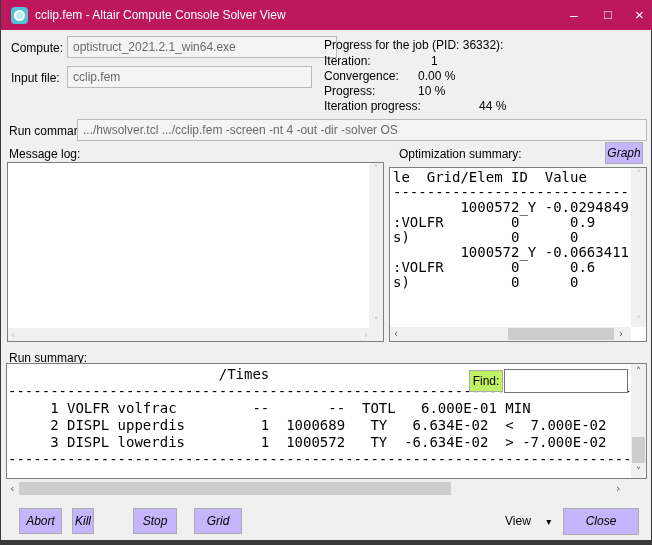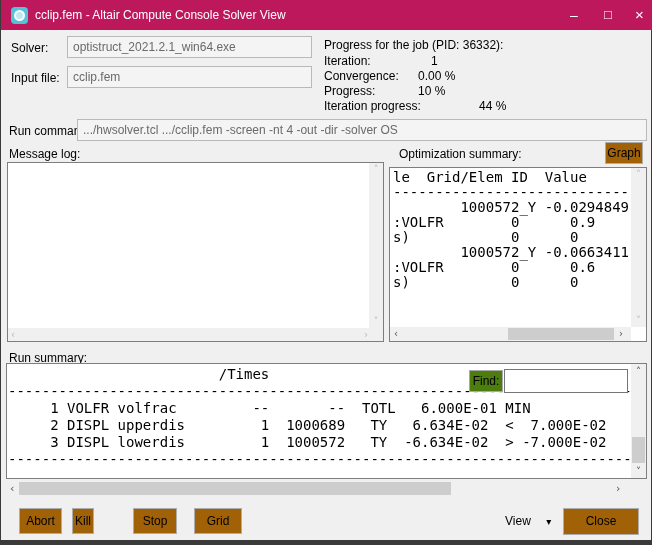--- a/index.html
+++ b/index.html
@@ -30,42 +30,42 @@
   .tbox { position:absolute; background:#ffffff; border:1px solid #7e7e7e; overflow:hidden; }
   pre.mono12 { font-family:"DejaVu Sans Mono", monospace; font-size:14px; line-height:17px; position:absolute; left:1px; top:2px; white-space:pre; }
   pre.mono14 { font-family:"DejaVu Sans Mono", monospace; font-size:14px; line-height:15px; position:absolute; left:3px; top:2px; white-space:pre; }
 
   
   .sb { position:absolute; background:#f0f0f0; }
   .sb-arrow { position:absolute; font-size:10px; color:#555555; text-align:center; font-family:"DejaVu Sans", sans-serif; }
   .sb-arrow.pale { color:#bcbcbc; }
   .sb-thumb { position:absolute; background:#cdcdcd; }
 
-  .btn { position:absolute; background:#a16207; border:1px solid #adadad; text-align:center; font-size:12px; color:#000; font-family:"Liberation Sans", sans-serif; }
+  .btn { position:absolute; background:#c4b5fd; border:1px solid #adadad; text-align:center; font-size:12px; color:#000; font-family:"Liberation Sans", sans-serif;font-style:italic; }
 
-  .find-btn { position:absolute; background:#4d7c0f; border:1px solid #a9a9a9; text-align:center; line-height:20px; }
+  .find-btn { position:absolute; background:#bef264; border:1px solid #a9a9a9; text-align:center; line-height:20px; }
   .find-input { position:absolute; background:#ffffff; border:1px solid #767676; font-family:"Liberation Sans", sans-serif; font-size:12px; padding:0 3px; }
 
   .view-drop { position:absolute; color:#000; }
 </style>
 </head>
 <body>
 
 <div class="frame">
 
   <div class="titlebar">
     <div class="app-icon"></div>
     <div class="title-text">cclip.fem - Altair Compute Console Solver View</div>
     <div class="win-btn win-min">–</div>
     <div class="win-btn win-max">□</div>
     <div class="win-btn win-close">×</div>
   </div>
 
-  <div class="lbl" style="left:10px; top:41px;">Solver:</div>
-  <div class="field" style="left:66px; top:36px; width:245px; height:22px;">optistruct_2021.2.1_win64.exe</div>
+  <div class="lbl" style="left:10px; top:41px;">Compute:</div>
+  <div class="field" style="left:66px; top:36px; width:270px; height:22px;">optistruct_2021.2.1_win64.exe</div>
 
   <div class="lbl" style="left:10px; top:71px;">Input file:</div>
   <div class="field" style="left:66px; top:66px; width:245px; height:22px;">cclip.fem</div>
 
   <div class="pr-label" style="top:38px;">Progress for the job (PID: 36332):</div>
   <div class="pr-label" style="top:54px;">Iteration:</div>
   <div class="pr-value" style="left:430px; top:54px;">1</div>
   <div class="pr-label" style="top:69px;">Convergence:</div>
   <div class="pr-value" style="left:417px; top:69px;">0.00 %</div>
   <div class="pr-label" style="top:84px;">Progress:</div>

